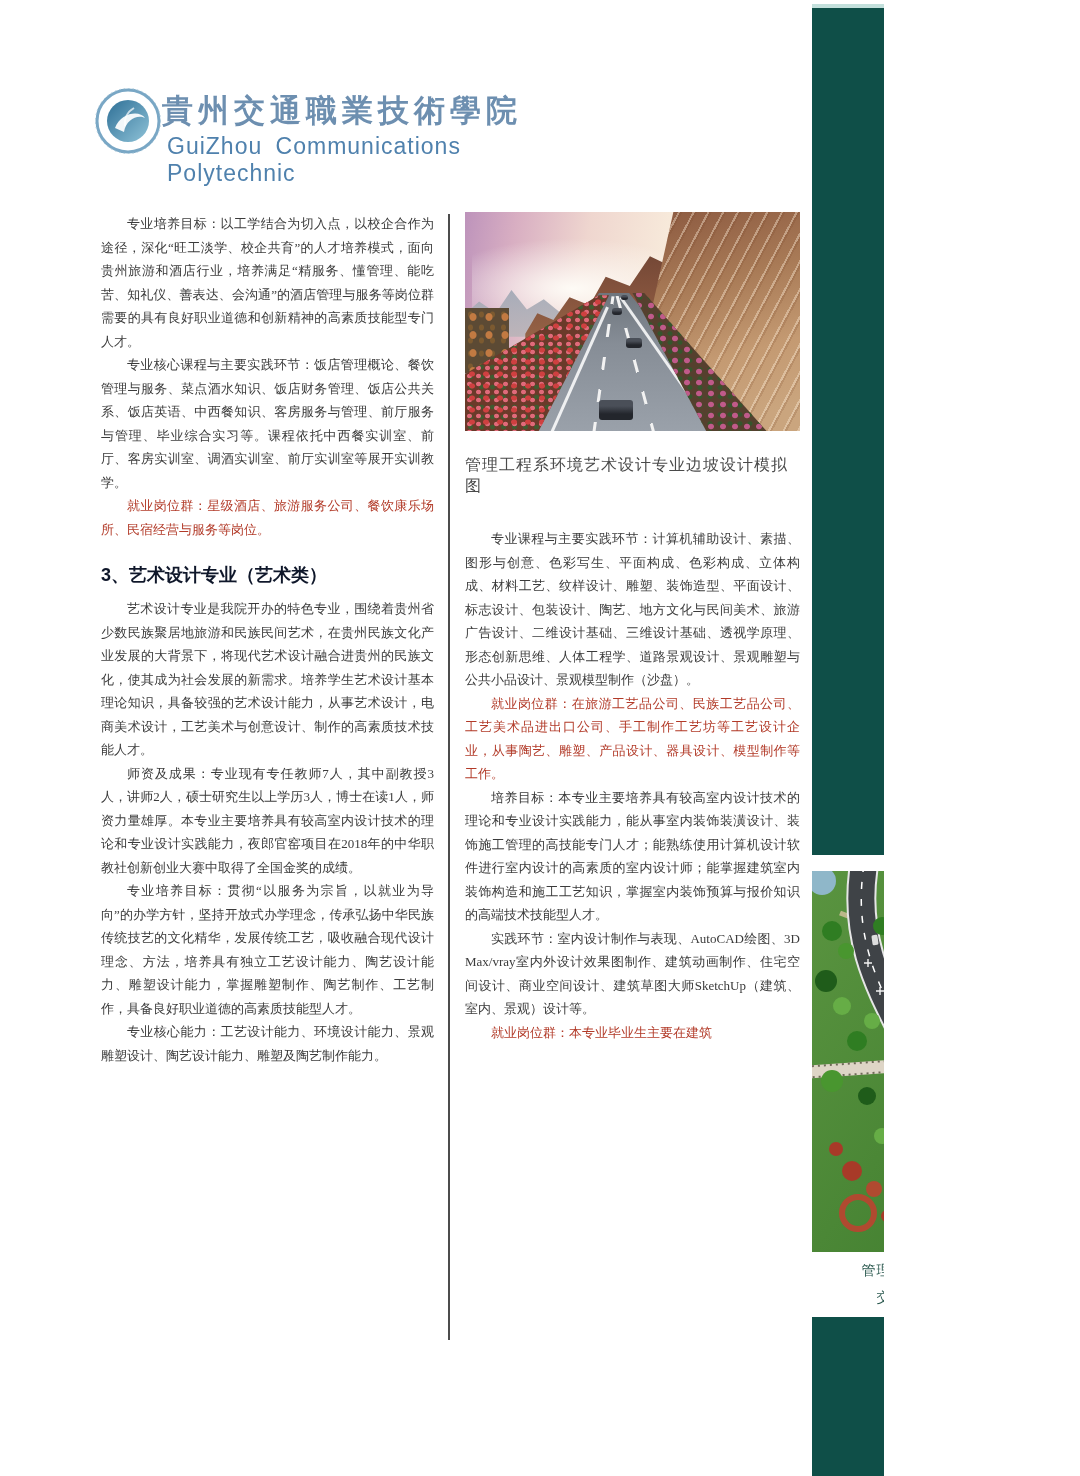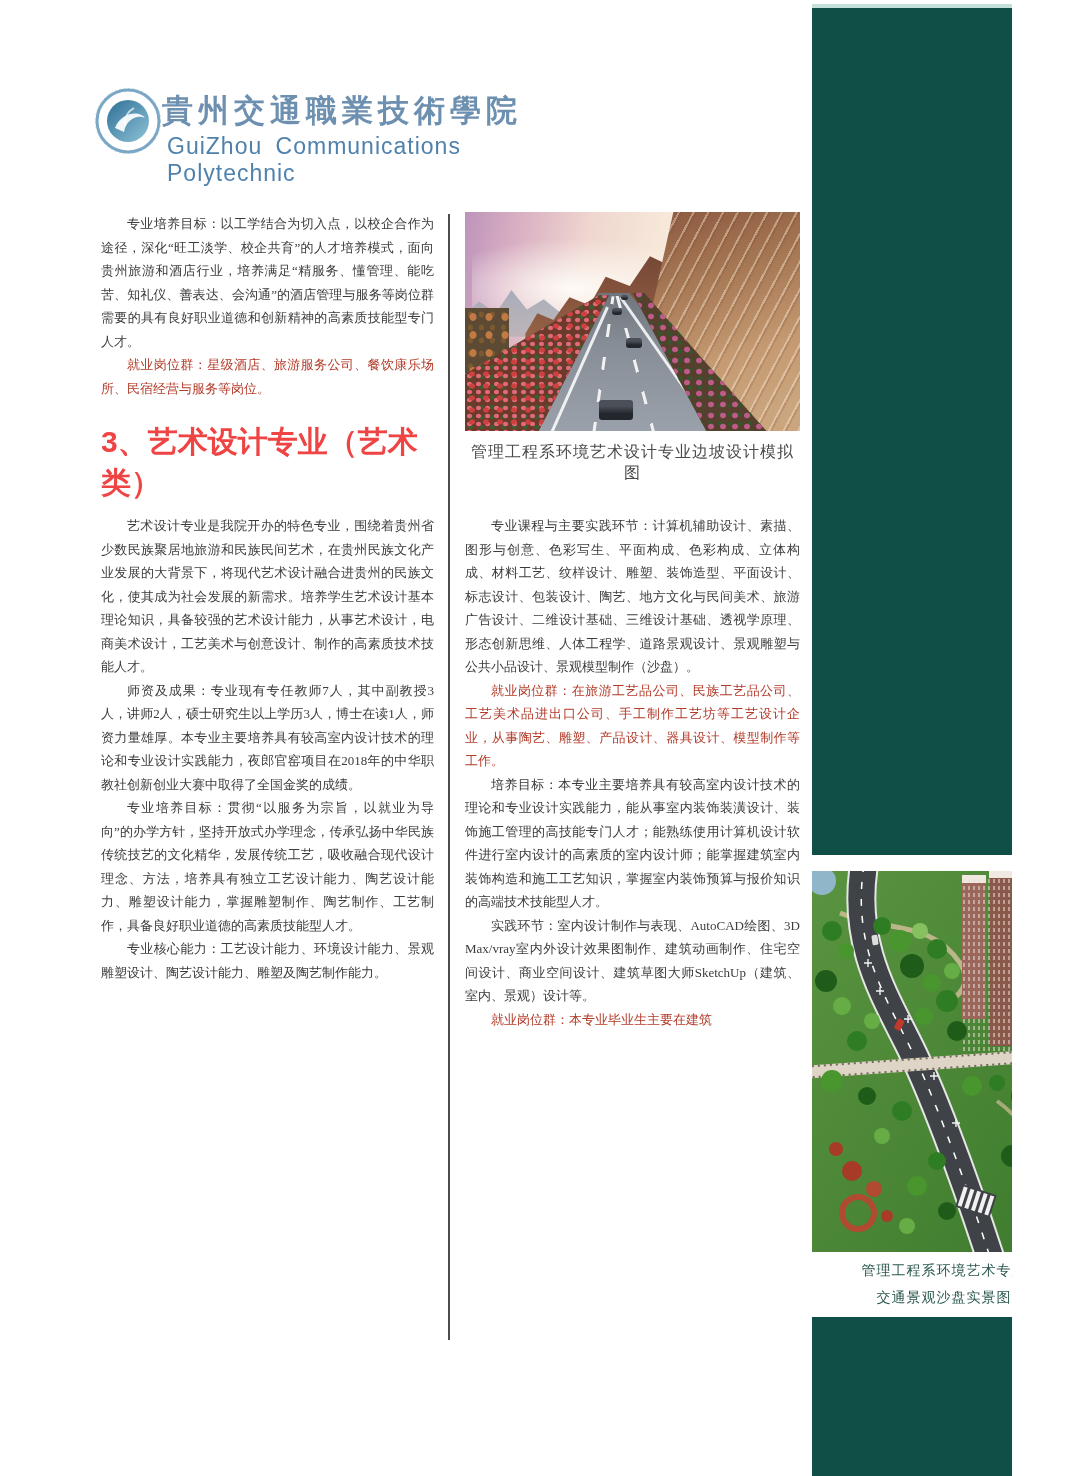--- a/index.html
+++ b/index.html
@@ -1,16 +1,16 @@
 <!DOCTYPE html>
 <html><head>
 <meta charset="utf-8">
 <style>
   html,body { margin:0; padding:0; background:#ffffff; }
-  .page { position:relative; width:1012px; height:1476px; background:#ffffff;
+  .page { position:relative; width:884px; height:1476px; background:#ffffff;
           font-family:"Liberation Serif","DejaVu Serif",serif; overflow:hidden; }
 
   
   .band { position:absolute; left:812px; top:4px; width:268px; height:1472px;
           background:#0f4f48; border-top:4px solid #c3e0dc; }
 
   
   .logo { position:absolute; left:94px; top:86px; width:68px; height:70px; }
   .school-title { position:absolute; left:162px; top:90px; width:420px;
           font-size:31px; font-weight:bold; color:#6d8fb0; letter-spacing:5px;
@@ -20,24 +20,24 @@
           font-family:"Liberation Sans","DejaVu Sans",sans-serif; word-spacing:6px; }
 
   
   .col-left  { position:absolute; left:101px; top:212px; width:333px; }
   .col-right { position:absolute; left:465px; top:212px; width:335px; }
   .divider   { position:absolute; left:448px; top:214px; width:2px; height:1126px; background:#4c4c4c; }
 
   .bp { margin:0; font-size:13px; line-height:23.5px; color:#3b3b3b;
         text-align:justify; text-indent:2em; }
   .red { color:#b23a28; }
-  .sec { margin:22px 0 10px 0; font-size:30px; font-weight:bold; color:#ef4444;
+  .sec { margin:22px 0 10px 0; font-size:18px; font-weight:bold; color:#0f172a;
          font-family:"Liberation Sans","DejaVu Sans",sans-serif; }
 
-  .caption1 { margin-top:11px; font-size:16px; color:#4a4a4a; text-align:center;
+  .caption1 { margin-top:24px; font-size:16px; color:#4a4a4a; 
               letter-spacing:1px; }
   .mt28 { margin-top:30px; }
 
   
   .photo1 { position:relative; width:335px; height:219px; overflow:hidden; background:#e8d6c2; }
   .photo1 > div { position:absolute; }
   .p1-sky { inset:0; background:linear-gradient(100deg,#bd93bb 0%,#d8aec2 14%,#efd6cf 34%,#f7e9da 55%,#eed6bd 78%,#e2c2a0 100%); }
   .p1-cloud { left:2%; top:10%; width:75%; height:50%;
       background:radial-gradient(ellipse at 40% 50%, rgba(255,253,248,.95), rgba(255,253,248,0) 65%); }
   .p1-mtn-far { left:0; top:31%; width:42%; height:26%; opacity:.9;
@@ -115,20 +115,21 @@
       <path d="M40 22 C 33 26, 30 33, 31 40" fill="none" stroke="#ffffff" stroke-width="2" opacity=".7"></path>
     </svg>
   </div>
   <div class="school-title">貴州交通職業技術學院</div>
   <div class="school-sub">GuiZhou  Communications  Polytechnic</div>
 
   <div class="divider"></div>
 
   <div class="col-left">
     <p class="bp">专业培养目标：以工学结合为切入点，以校企合作为途径，深化“旺工淡学、校企共育”的人才培养模式，面向贵州旅游和酒店行业，培养满足“精服务、懂管理、能吃苦、知礼仪、善表达、会沟通”的酒店管理与服务等岗位群需要的具有良好职业道德和创新精神的高素质技能型专门人才。</p>
+    <p class="bp">专业核心课程与主要实践环节：饭店管理概论、餐饮管理与服务、菜点酒水知识、饭店财务管理、饭店公共关系、饭店英语、中西餐知识、客房服务与管理、前厅服务与管理、毕业综合实习等。课程依托中西餐实训室、前厅、客房实训室、调酒实训室、前厅实训室等展开实训教学。</p>
     <p class="bp red">就业岗位群：星级酒店、旅游服务公司、餐饮康乐场所、民宿经营与服务等岗位。</p>
     <h3 class="sec">3、艺术设计专业（艺术类）</h3>
     <p class="bp">艺术设计专业是我院开办的特色专业，围绕着贵州省少数民族聚居地旅游和民族民间艺术，在贵州民族文化产业发展的大背景下，将现代艺术设计融合进贵州的民族文化，使其成为社会发展的新需求。培养学生艺术设计基本理论知识，具备较强的艺术设计能力，从事艺术设计，电商美术设计，工艺美术与创意设计、制作的高素质技术技能人才。</p>
     <p class="bp">师资及成果：专业现有专任教师7人，其中副教授3人，讲师2人，硕士研究生以上学历3人，博士在读1人，师资力量雄厚。本专业主要培养具有较高室内设计技术的理论和专业设计实践能力，夜郎官窑项目在2018年的中华职教社创新创业大赛中取得了全国金奖的成绩。</p>
     <p class="bp">专业培养目标：贯彻“以服务为宗旨，以就业为导向”的办学方针，坚持开放式办学理念，传承弘扬中华民族传统技艺的文化精华，发展传统工艺，吸收融合现代设计理念、方法，培养具有独立工艺设计能力、陶艺设计能力、雕塑设计能力，掌握雕塑制作、陶艺制作、工艺制作，具备良好职业道德的高素质技能型人才。</p>
     <p class="bp">专业核心能力：工艺设计能力、环境设计能力、景观雕塑设计、陶艺设计能力、雕塑及陶艺制作能力。</p>
   </div>
 
   <div class="col-right">
 

